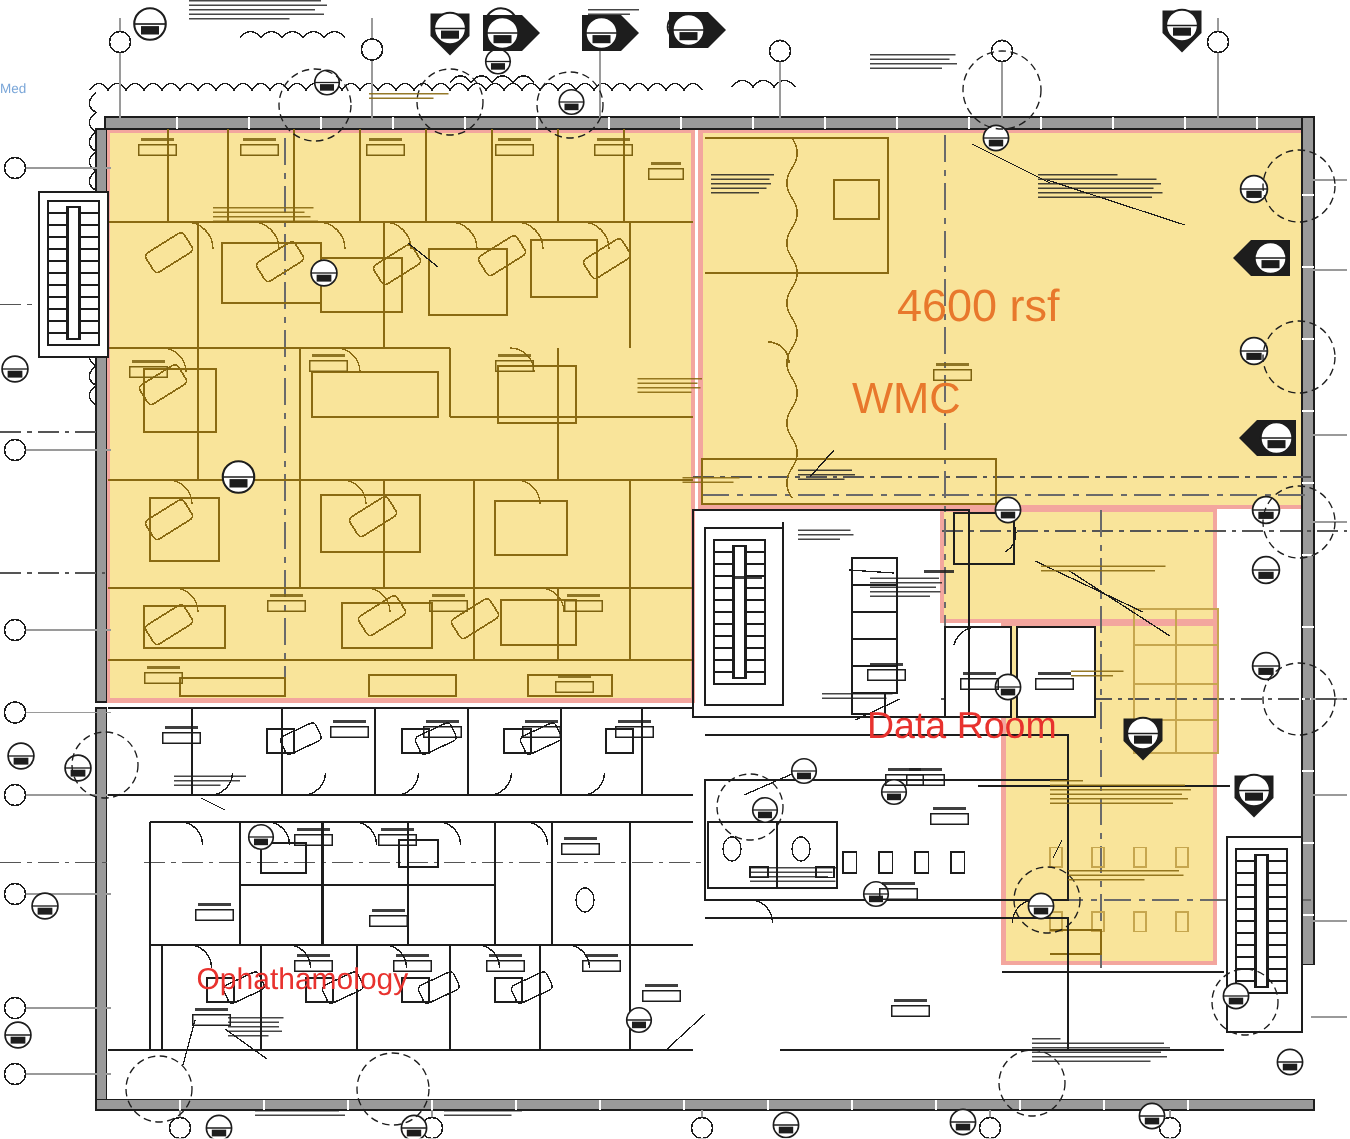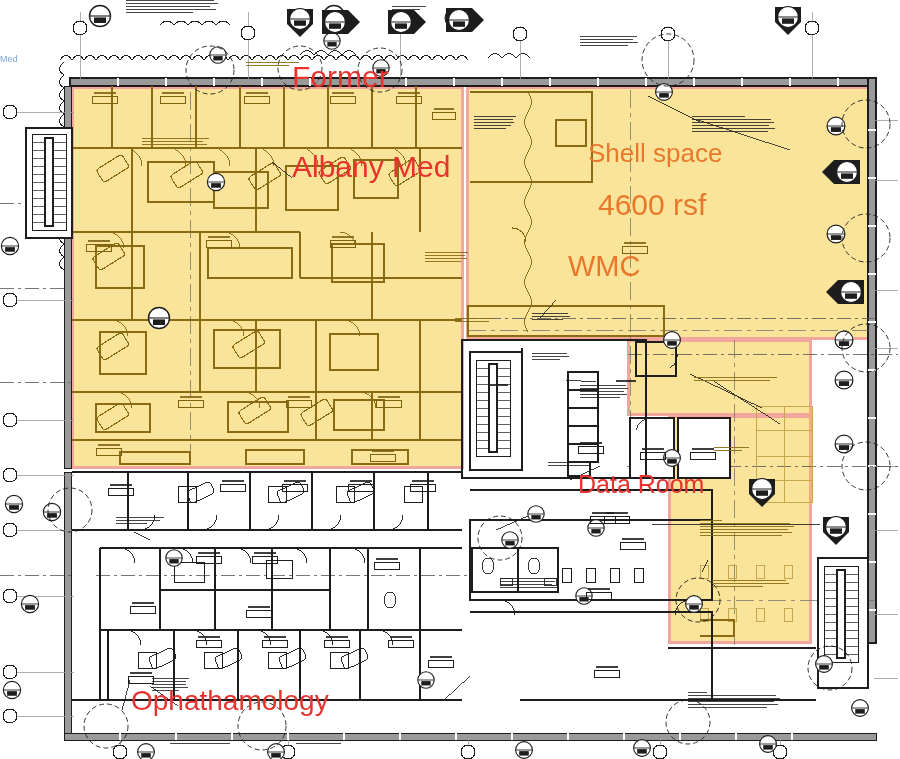--- a/index.html
+++ b/index.html
@@ -13,21 +13,21 @@
   .annot-red{color:#e8322e;font-weight:400;}
   .annot-orange{color:#e8782c;font-weight:400;}
   .annot-blue{color:#7aa6d8;font-weight:400;}
 
   #lbl-former{left:292px;top:2px;font-size:30px;}
   #lbl-former span{display:block;}
   #lbl-shell{left:588px;top:140px;font-size:26px;}
   #lbl-rsf{left:598px;top:190px;font-size:30px;}
   #lbl-wmc{left:568px;top:252px;font-size:29px;}
   #lbl-data{left:578px;top:472px;font-size:25px;}
-  #lbl-ophtha{left:131px;top:643px;font-size:28px;margin-top:44px;}
+  #lbl-ophtha{left:131px;top:643px;font-size:20px;}
   #lbl-medblue{left:0px;top:55px;font-size:9px;}
 
   
   .note{position:absolute;}
   .note i{display:block;background:#1d1d1d;height:1.6px;margin-bottom:2.1px;opacity:.82;}
   .note.tiny i{height:1.3px;margin-bottom:1.7px;}
   .note.ylw i{background:#8a6a12;opacity:.9;}
 
   .roomtag{position:absolute;text-align:center;}
   .roomtag i{display:block;background:#1d1d1d;height:1.8px;margin:0 auto 2px;opacity:.85;}
@@ -1002,26 +1002,21 @@
     <div class="roomtag ylw" style="left:622px;top:242px;width:26px;">
         <i style="width:86%"></i>
         <b></b>
       </div>
     <div class="roomtag ylw" style="left:432px;top:108px;width:24px;">
         <i style="width:82%"></i>
         <b></b>
       </div>
   </div>
 
-  <div class="annot annot-red" id="lbl-former">
-    <span>Former</span>
-    <span>Albany Med</span>
-  </div>
-
-  <div class="annot annot-orange" id="lbl-shell">Shell space</div>
+
 
   <div class="annot annot-orange" id="lbl-rsf">4600 rsf</div>
 
   <div class="annot annot-orange" id="lbl-wmc">WMC</div>
 
   <div class="annot annot-red" id="lbl-data">Data Room</div>
 
   <div class="annot annot-red" id="lbl-ophtha">Ophathamology</div>
 
   <div class="annot annot-blue" id="lbl-medblue">Med</div>

